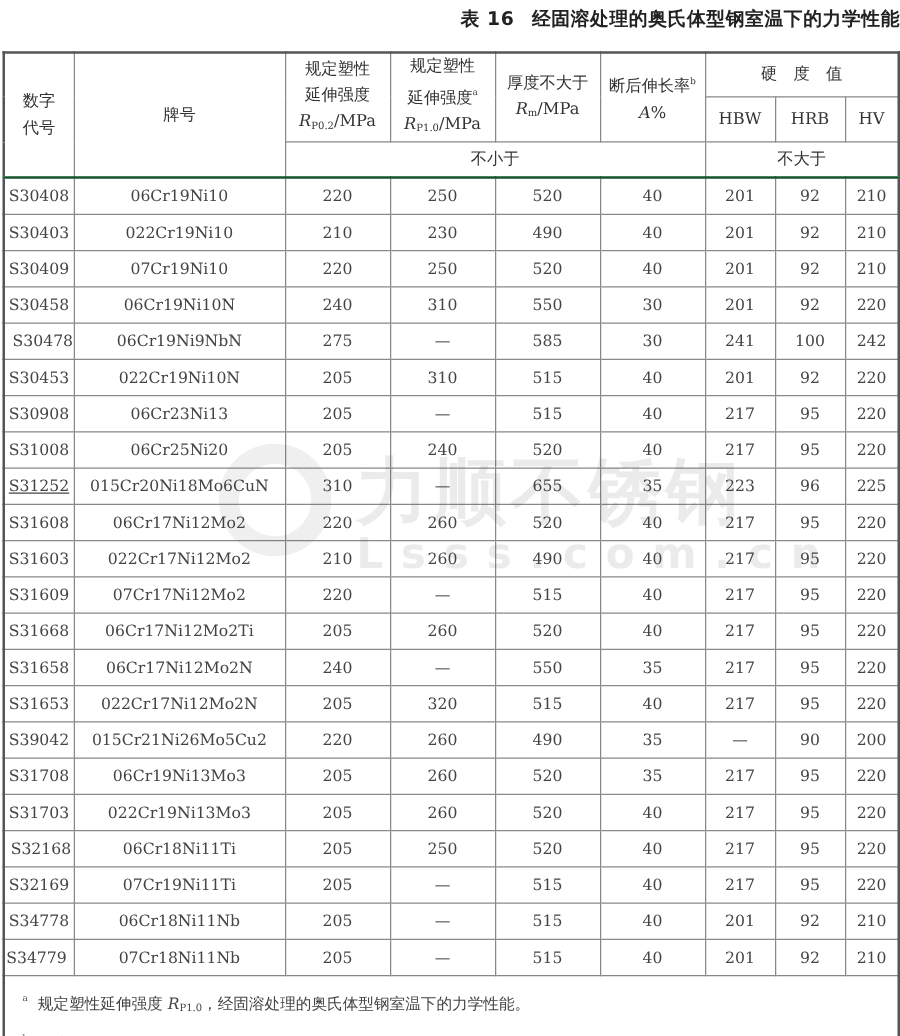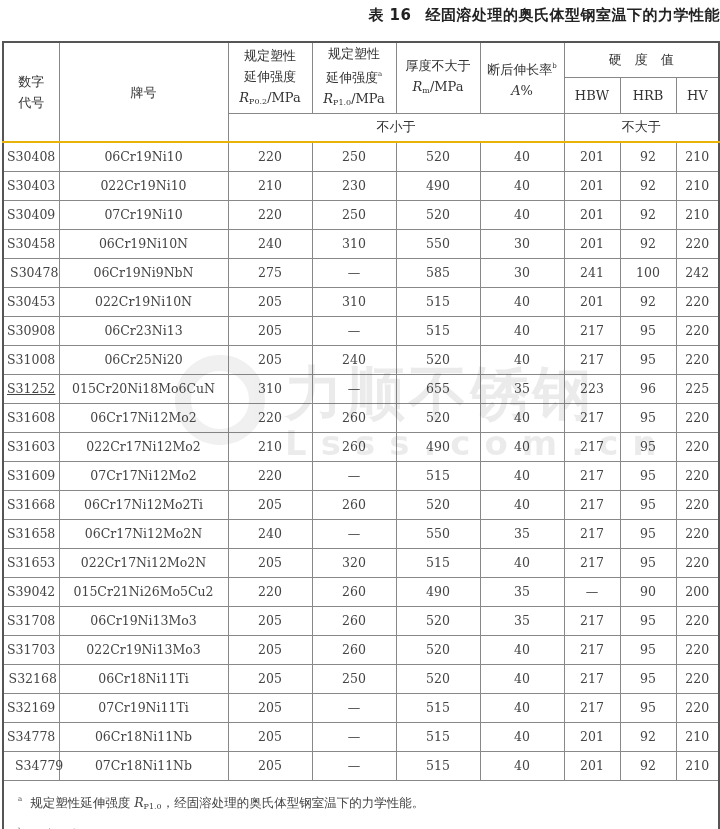--- a/index.html
+++ b/index.html
@@ -5,21 +5,21 @@
   html, body { margin: 0; padding: 0; background: #ffffff; }
   body { width: 720px; height: 829px; position: relative; font-family: "DejaVu Serif", "Liberation Serif", serif; color: #333; overflow: hidden; }
   .title { position: absolute; top: 6px; left: 0; width: 720px; text-align: right; font-family: "DejaVu Sans", "Liberation Sans", sans-serif; font-weight: bold; font-size: 15px; color: #222; letter-spacing: 0.5px; }
   .title .num { margin-right: 14px; }
   table.main { position: absolute; top: 41px; left: 2px; width: 716px; border-collapse: collapse; border: 2px solid #555; table-layout: fixed; }
   table.main td, table.main th { border: 1px solid #888; text-align: center; vertical-align: middle; font-weight: normal; padding: 0; font-size: 12.5px; color: #444; }
   table.main thead th { font-size: 13px; color: #333; line-height: 21px; }
   thead tr.h1 th { height: 56px; }
   thead tr.h1 th.hard { height: 27px; }
   thead tr.h3 th { height: 27px; }
-  thead tr.h3 { border-bottom: 2px solid #eab308; font-family: Liberation Mono, monospace; }
+  thead tr.h3 { border-bottom: 2px solid #14532d; }
   tbody tr { height: 29px; }
   tbody td { color: #555; }
   .sub { font-size: 8px; vertical-align: -2px; }
   .sup { font-size: 7px; vertical-align: 6px; }
   .it { font-style: italic; }
   tfoot td { text-align: left !important; padding: 6px 0 6px 14px !important; font-size: 12.5px; color: #333; line-height: 24px; }
   .watermark { position: absolute; top: 355px; left: 175px; width: 440px; height: 120px; pointer-events: none; opacity: 0.09; }
   .watermark .circle { position: absolute; left: 0; top: 0; width: 90px; height: 90px; border: 16px solid #555; border-radius: 50%; box-sizing: border-box; }
   .watermark .cn { position: absolute; left: 110px; top: 0; font-family: "DejaVu Sans", sans-serif; font-weight: bold; font-size: 58px; color: #333; letter-spacing: 4px; }
   .watermark .en { position: absolute; left: 110px; top: 68px; font-family: "DejaVu Sans", sans-serif; font-weight: bold; font-size: 34px; color: #333; letter-spacing: 14px; }
@@ -298,21 +298,21 @@
         <td>06Cr18Ni11Nb</td>
         <td>205</td>
         <td>—</td>
         <td>515</td>
         <td>40</td>
         <td>201</td>
         <td>92</td>
         <td>210</td>
       </tr>
       <tr>
-        <td style="text-align: left; padding-left: 11px;">S34779</td>
+        <td style="text-align: left; padding-left: 1px;">S34779</td>
         <td>07Cr18Ni11Nb</td>
         <td>205</td>
         <td>—</td>
         <td>515</td>
         <td>40</td>
         <td>201</td>
         <td>92</td>
         <td>210</td>
       </tr>
     </tbody>

